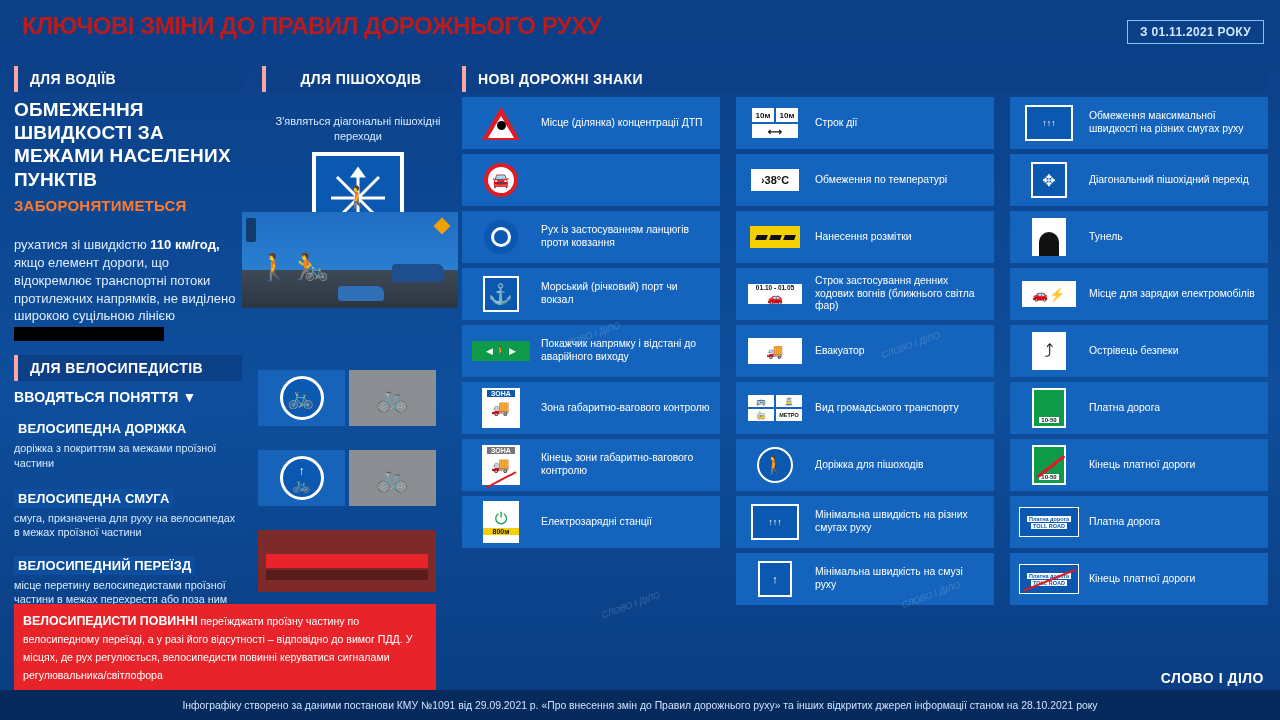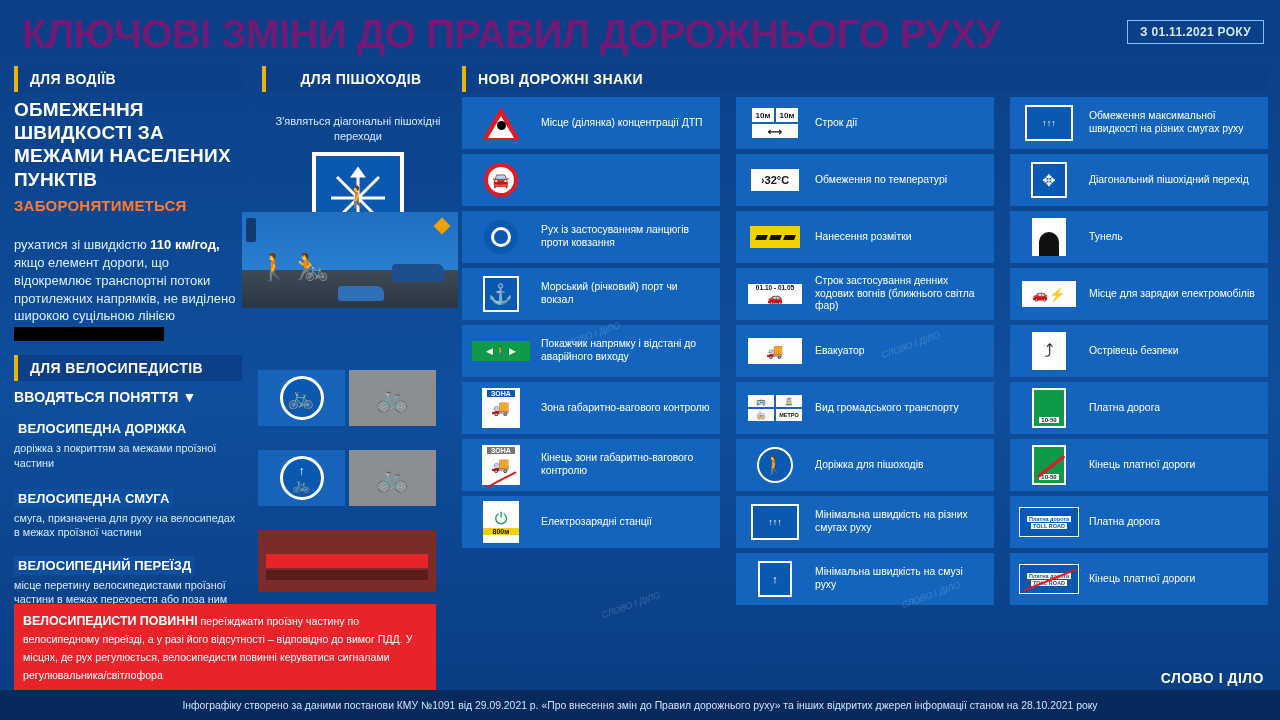--- a/index.html
+++ b/index.html
@@ -6,31 +6,31 @@
   body {
     width: 1280px; height: 720px; overflow: hidden;
     font-family: "Liberation Sans", sans-serif;
     background: linear-gradient(180deg, #0b3f86 0%, #0e4e9c 55%, #0a3c80 100%);
     color: #fff; position: relative;
   }
   
   .header { position: absolute; left: 0; top: 0; width: 1280px; height: 62px; }
   .header h1 {
     position: absolute; left: 22px; top: 12px;
-    font-size: 40px; font-weight: bold; letter-spacing: -0.5px;
-    color: #701a75; text-transform: uppercase; white-space: nowrap;
+    font-size: 24px; font-weight: bold; letter-spacing: -0.5px;
+    color: #b91c1c; text-transform: uppercase; white-space: nowrap;
   }
   .date-badge {
     position: absolute; right: 16px; top: 20px;
     border: 1px solid #7fc4ff; color: #cfe8ff;
     font-size: 12px; font-weight: bold; padding: 4px 12px; letter-spacing: .3px;
   }
   
   .sec-title {
-    background: #0c3f86; border-left: 4px solid #eab308;
+    background: #0c3f86; border-left: 4px solid #fca5a5;
     color: #ffffff; font-size: 14px; font-weight: bold; text-transform: uppercase;
     padding: 5px 10px 5px 12px; letter-spacing: .4px; display: inline-block;
   }
   
   .left-col { position: absolute; left: 14px; top: 66px; width: 228px; }
   .drivers-title { width: 228px; }
   .drivers-box { margin-top: 6px; }
   .drivers-box h3 {
     font-size: 19px; font-weight: bold; line-height: 1.22; color: #ffffff;
     text-transform: uppercase; letter-spacing: .2px;
@@ -299,21 +299,21 @@
               <span class="rect-white" style="width:22px;height:14px;">10м</span>
               <span class="rect-white" style="width:22px;height:14px;">10м</span>
             </div>
             <div class="rect-white" style="width:46px;height:14px;margin-top:2px;font-size:10px;">⟷</div>
           </div>
         </div>
         <div class="sign-label">Строк дії</div>
       </div>
       <div class="sign-row">
         <div class="sign-ico">
-          <div class="rect-white" style="width:48px;height:22px;font-size:11px;">›32°C</div>
+          <div class="rect-white" style="width:48px;height:22px;font-size:11px;">›38°C</div>
         </div>
         <div class="sign-label">Обмеження по температурі</div>
       </div>
       <div class="sign-row">
         <div class="sign-ico">
           <div class="rect-yellow" style="width:50px;height:22px;display:flex;align-items:center;justify-content:center;gap:3px;">
             <span style="display:block;width:11px;height:5px;background:#111;transform:skewX(-20deg)"></span>
             <span style="display:block;width:11px;height:5px;background:#111;transform:skewX(-20deg)"></span>
             <span style="display:block;width:11px;height:5px;background:#111;transform:skewX(-20deg)"></span>
           </div>

